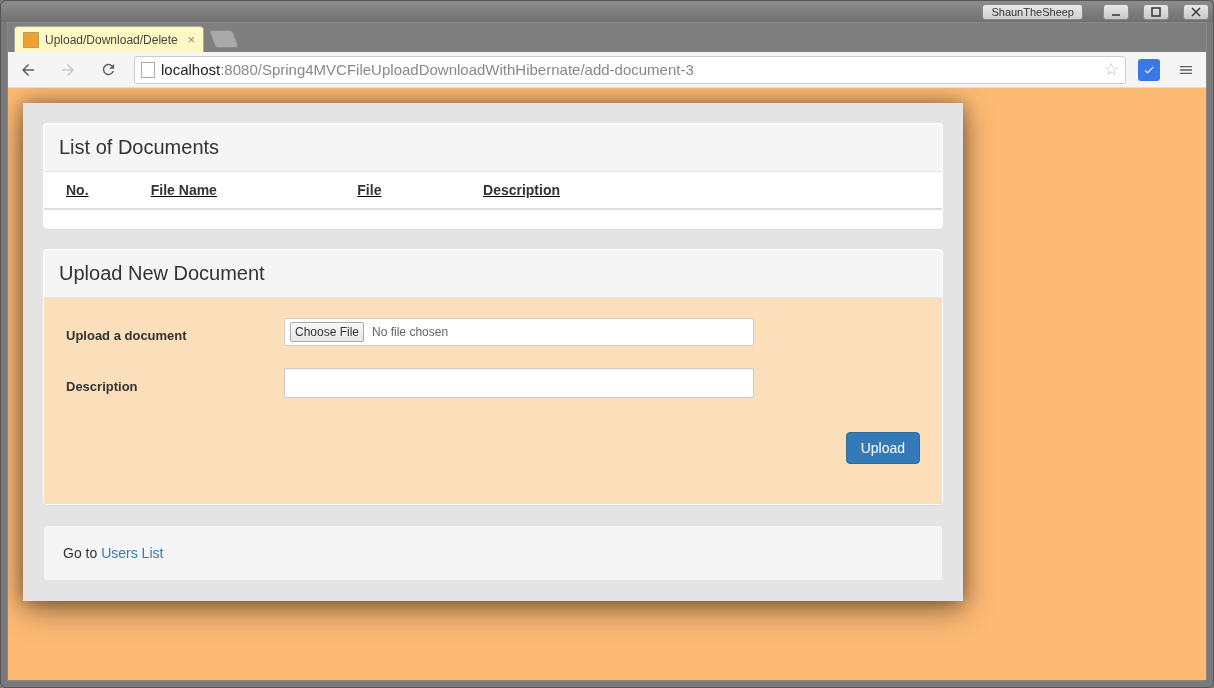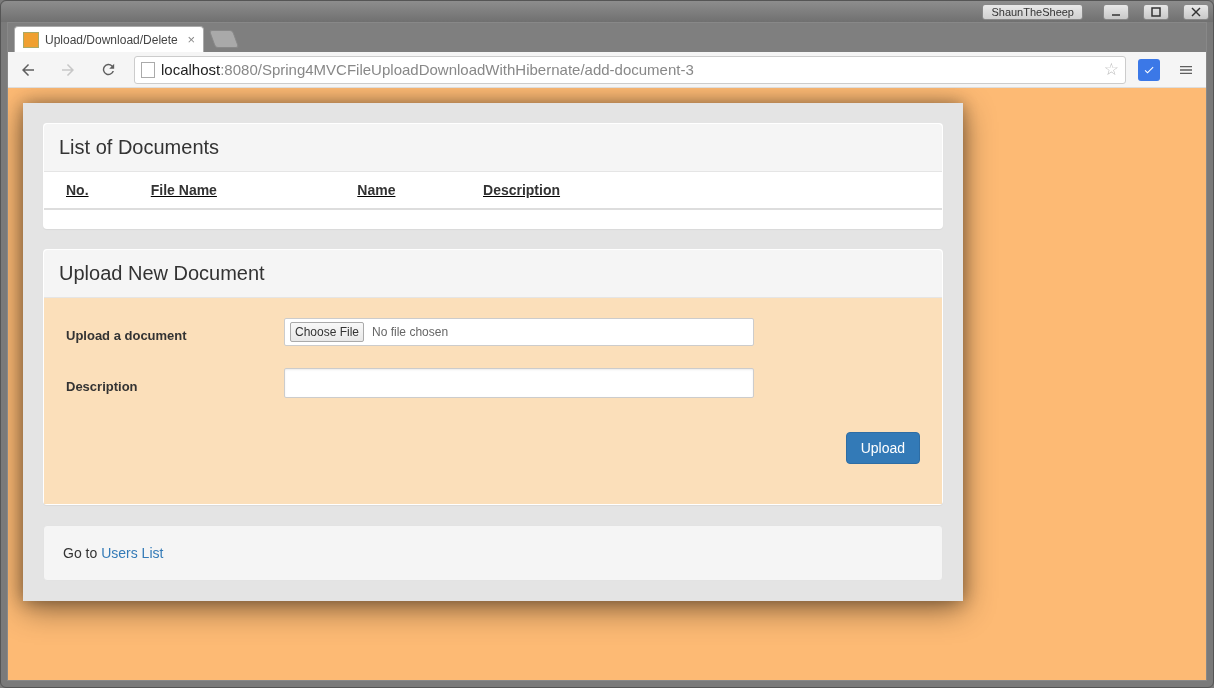--- a/index.html
+++ b/index.html
@@ -60,21 +60,21 @@
     }
     .tab-strip {
       height: 29px;
       background: #7f7f7f;
       display: flex;
       align-items: flex-end;
       padding-left: 6px;
     }
     .tab {
       height: 26px;
-      background: #ffffff;
+      background: #fef9c3;
       border: 1px solid #aaa;
       border-bottom: none;
       border-radius: 4px 4px 0 0;
       display: flex;
       align-items: center;
       padding: 0 8px;
       font-size: 12px;
       color: #444;
       gap: 6px;
       min-width: 190px;
@@ -351,21 +351,21 @@
         <div class="container">
 
           <div class="panel panel-default">
             <div class="panel-heading">List of Documents</div>
             <div class="panel-body-table">
               <table class="table">
                 <thead>
                   <tr>
                     <th style="width:11%">No.</th>
                     <th style="width:23%">File Name</th>
-                    <th style="width:14%">Name</th>
+                    <th style="width:14%">File</th>
                     <th>Description</th>
                   </tr>
                 </thead>
                 <tbody></tbody>
               </table>
               <div style="height:18px"></div>
             </div>
           </div>
 
           <div class="panel panel-default">

